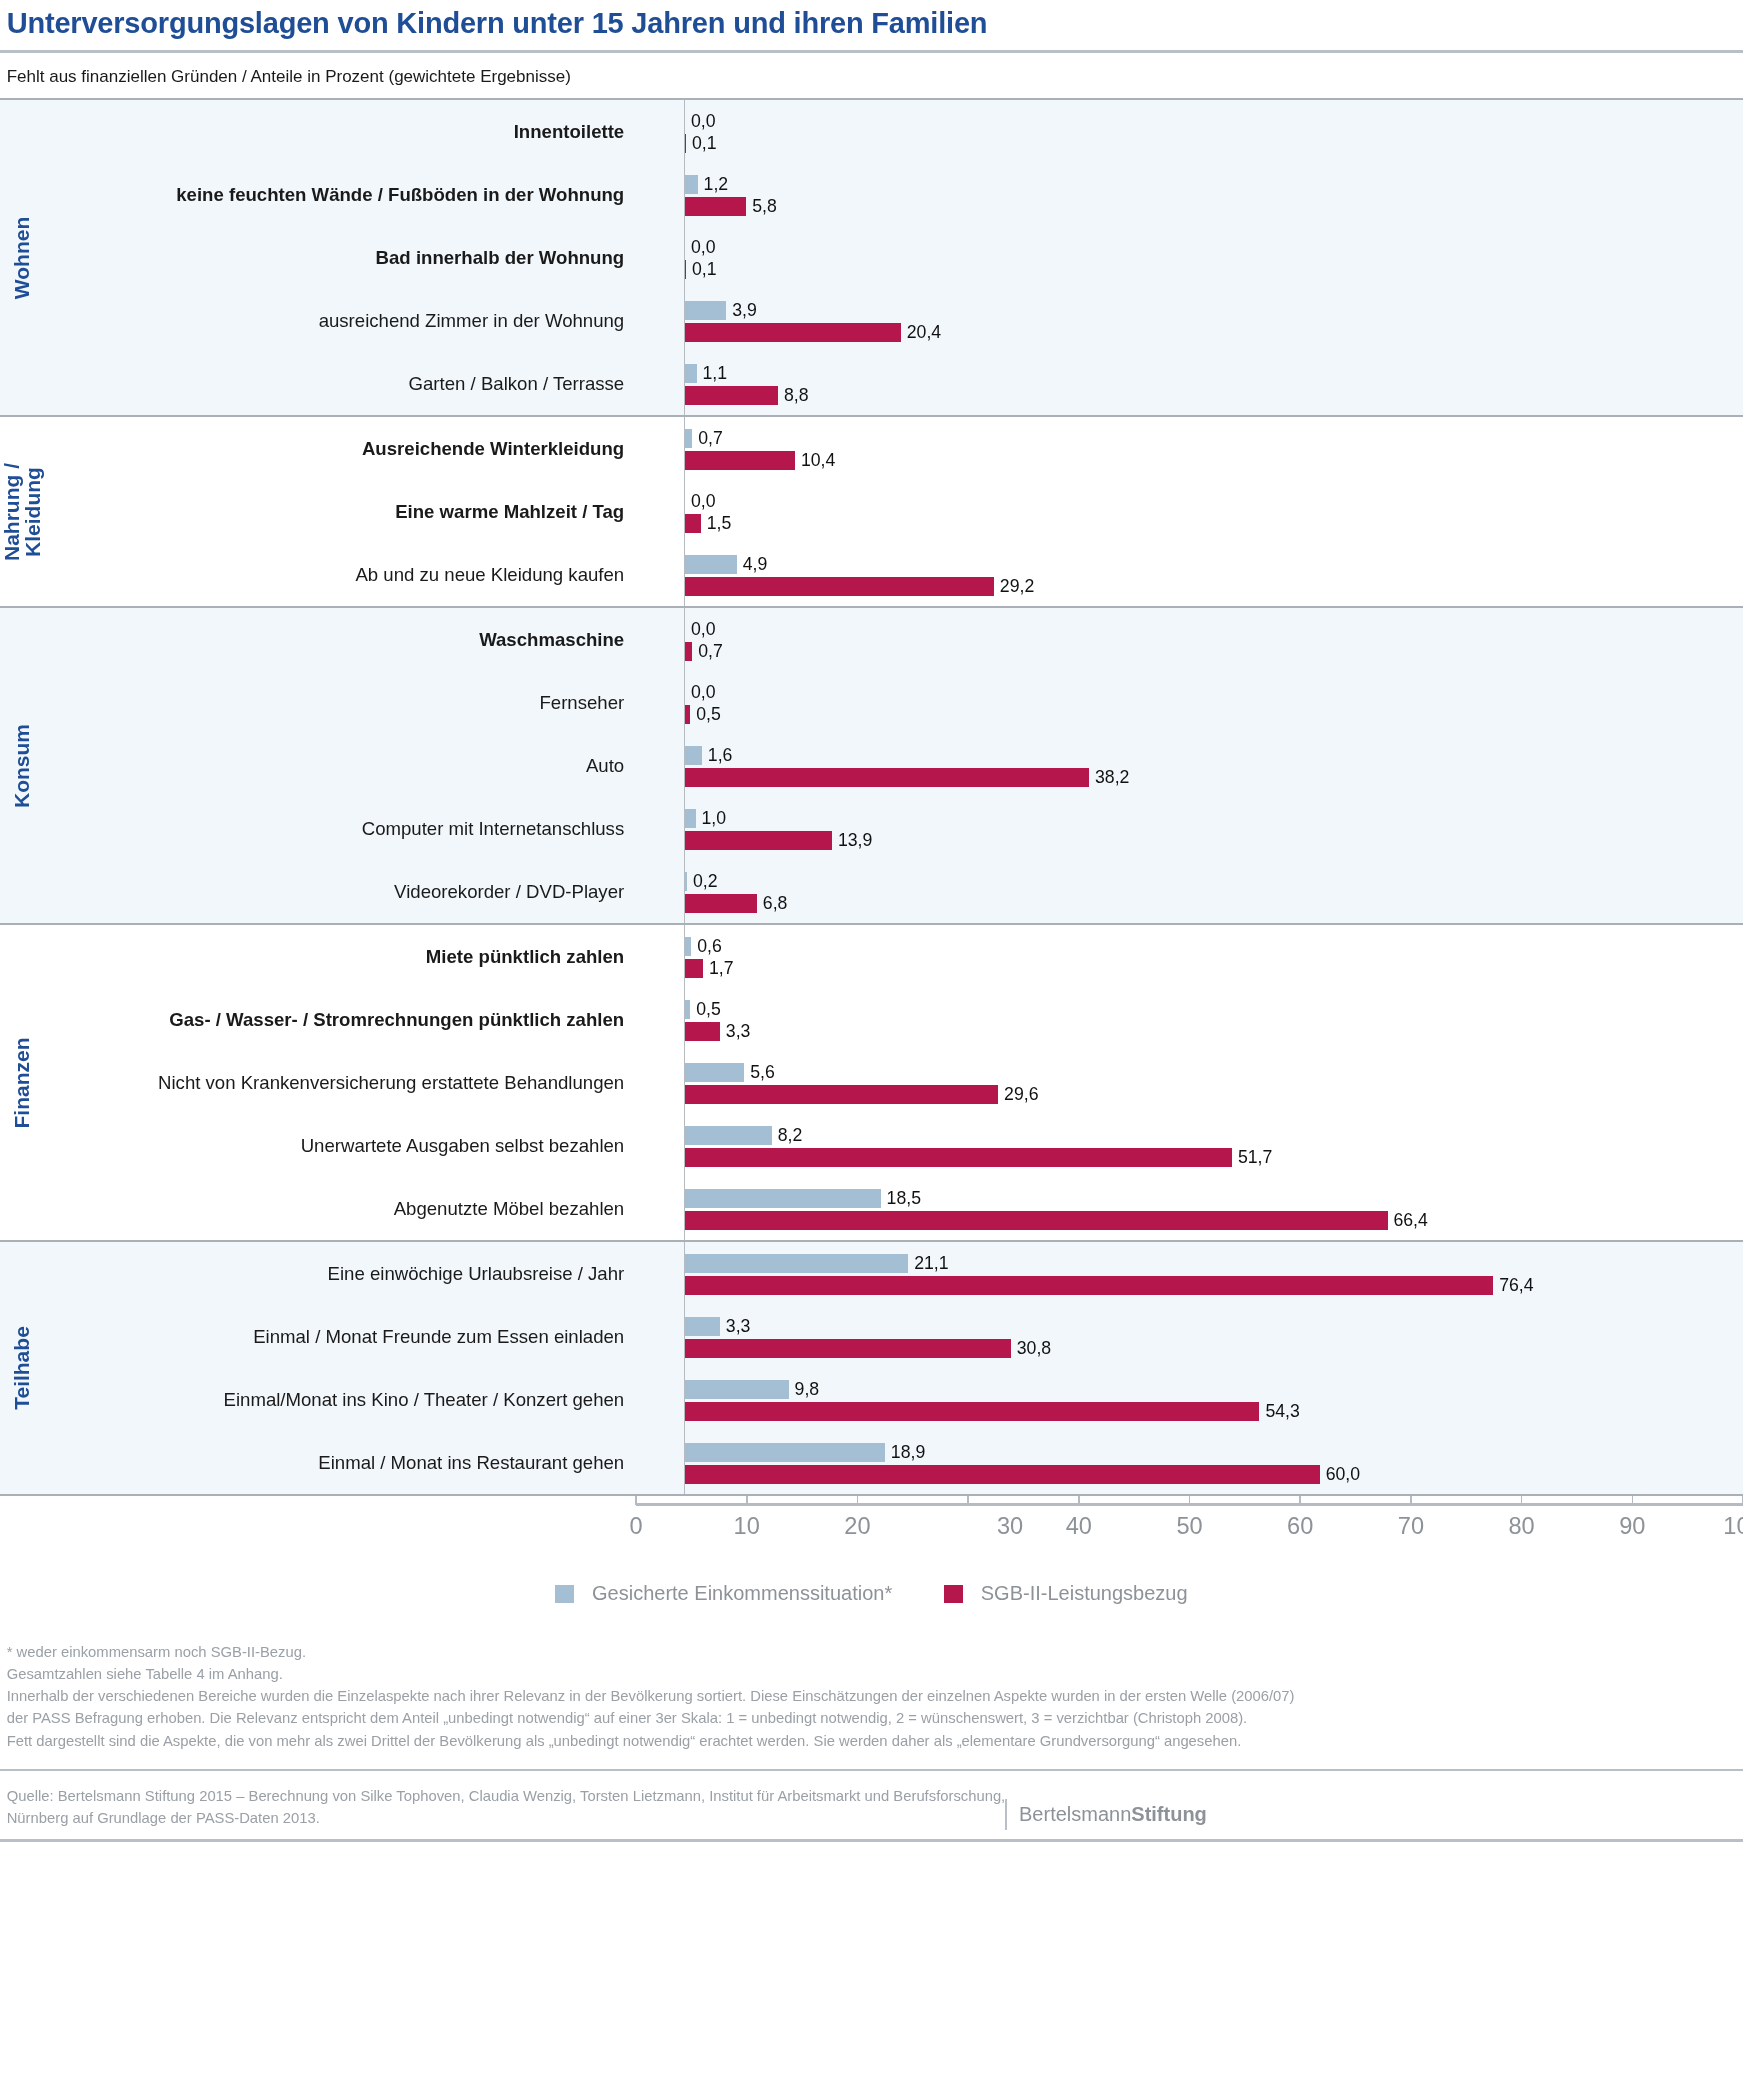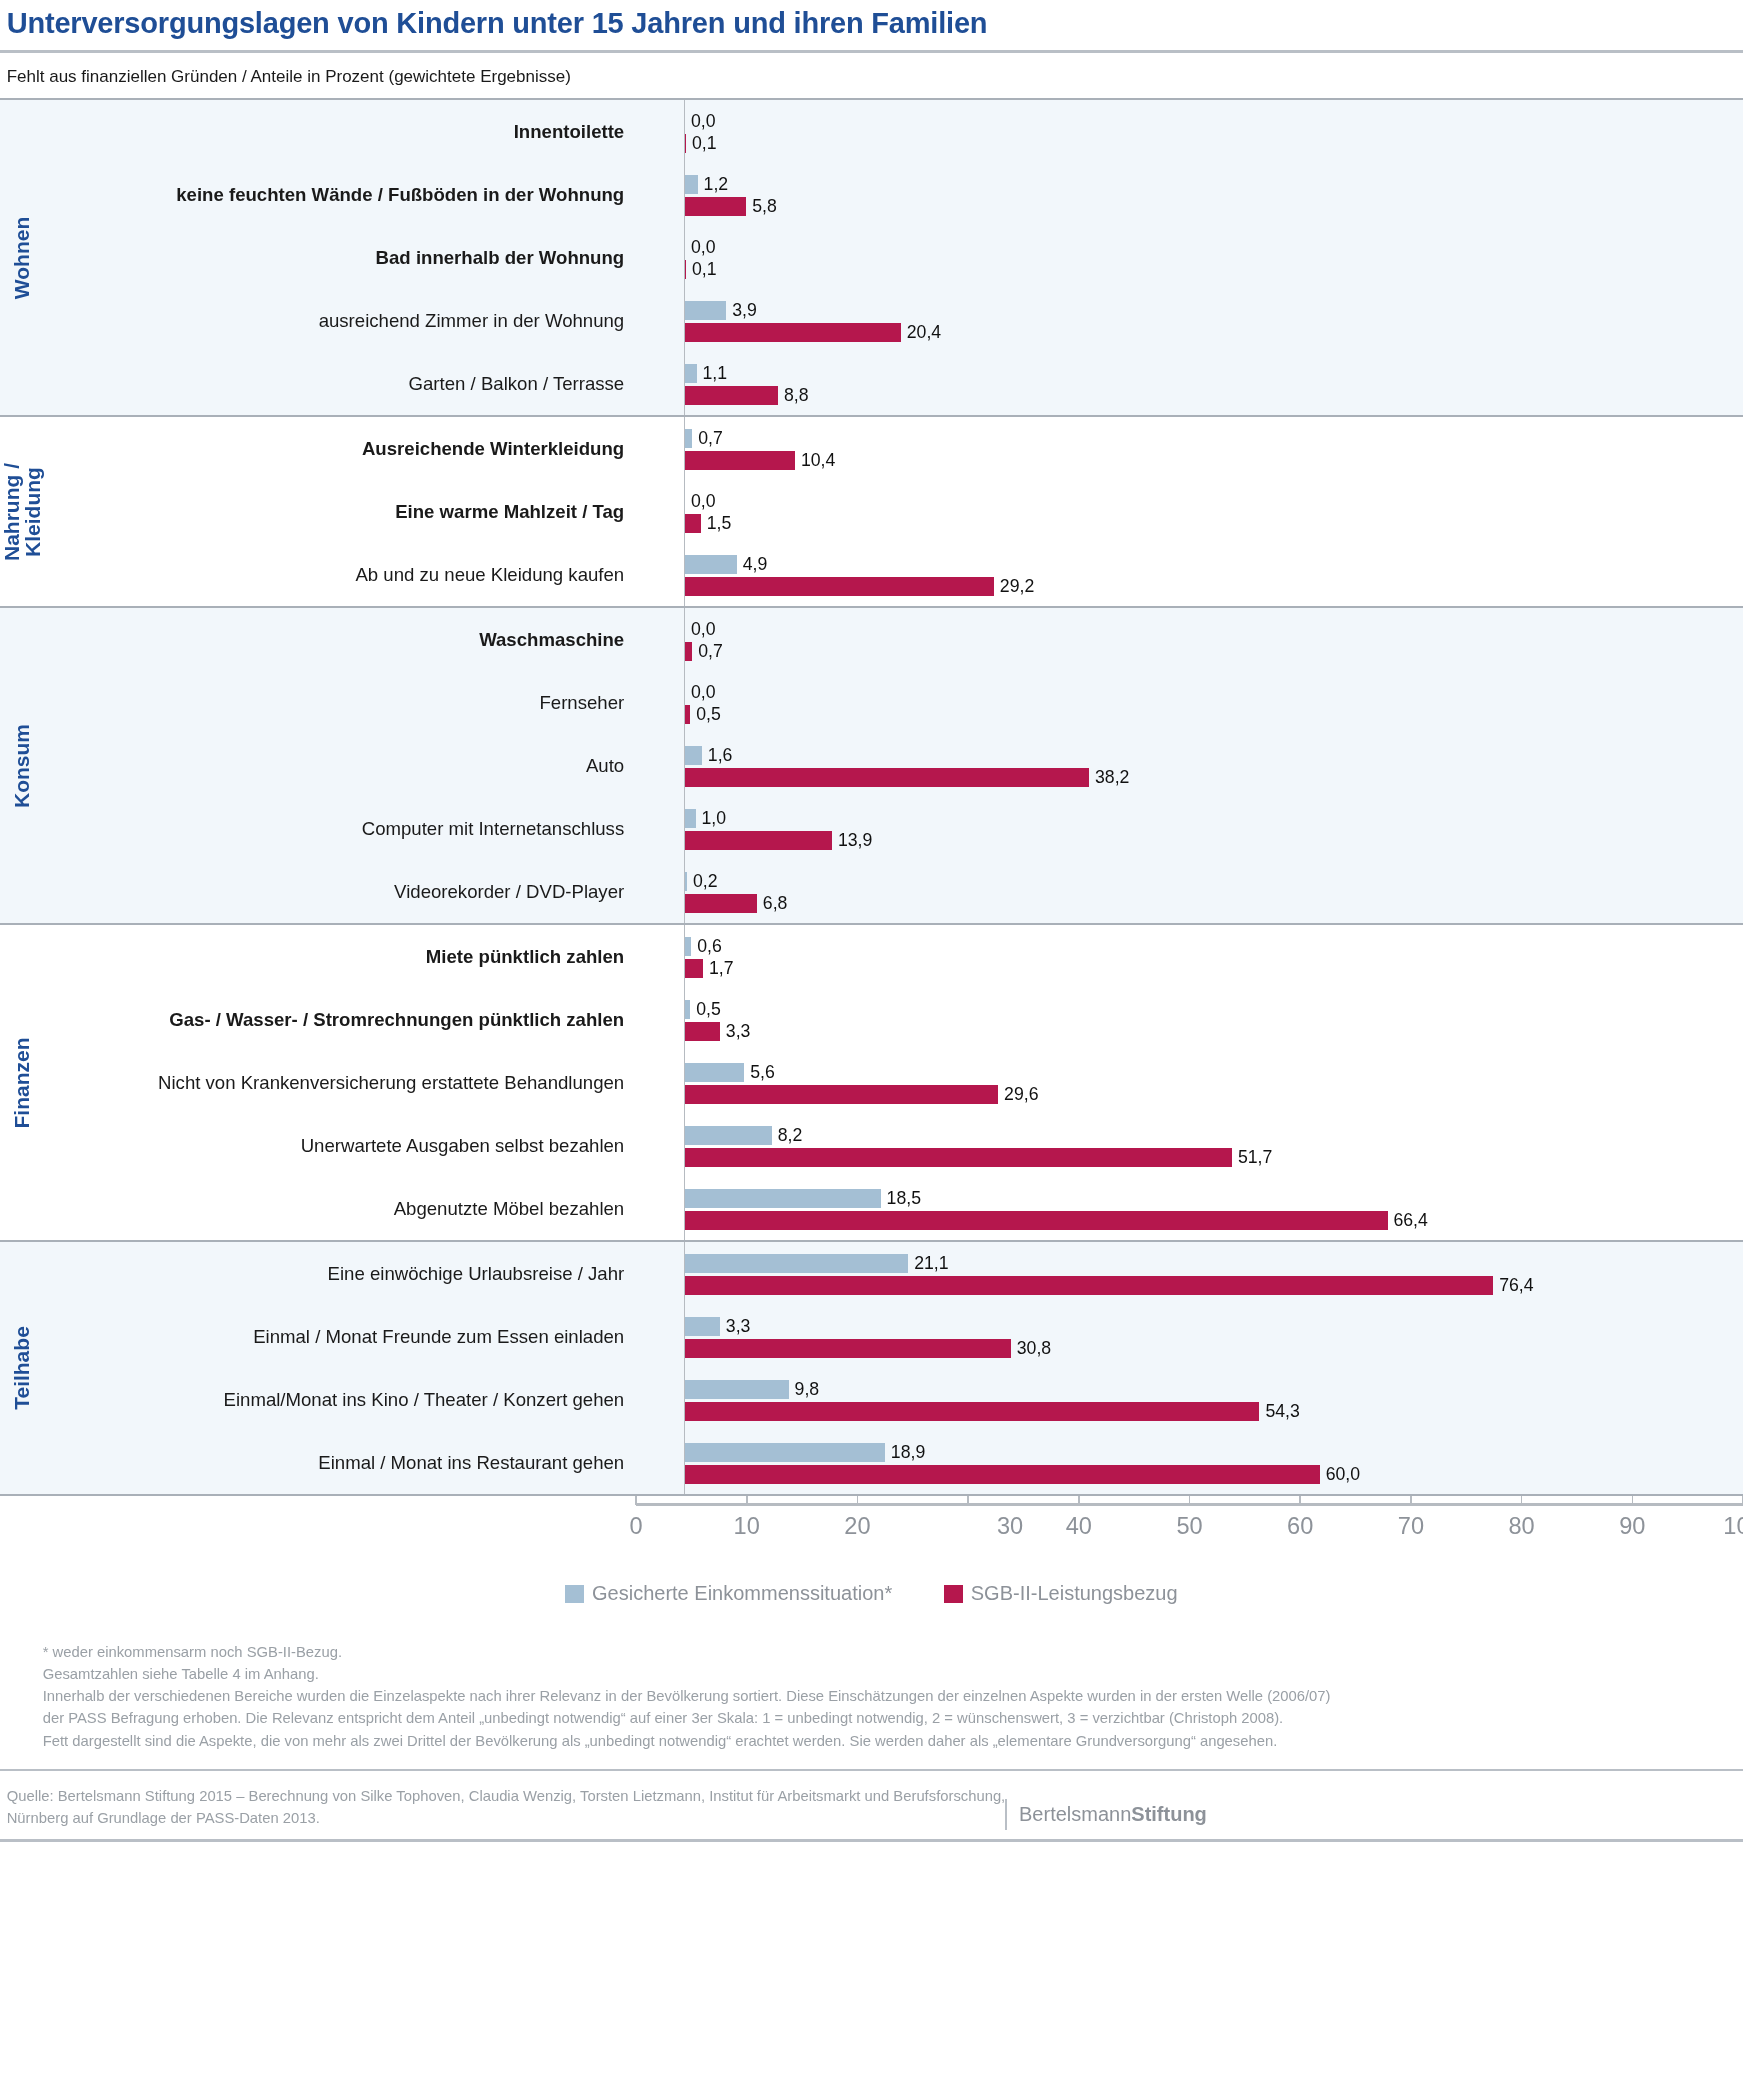--- a/index.html
+++ b/index.html
@@ -97,30 +97,30 @@
     position:absolute; top:17px;
     transform:translateX(-50%);
     font-size:23.6px; color:#8d9299;
   }
 
   
   .legend {
     display:flex; justify-content:center; align-items:center;
     gap:52px; padding:5px 0 23.6px 0; background:#ffffff;
   }
-  .legend .item { display:flex; align-items:center; gap:8px; }
+  .legend .item { display:flex; align-items:center; gap:18px; }
   .legend .swatch { width:18.6px; height:18.6px; }
   .legend .sw-blue { background:#a4bfd4; }
   .legend .sw-red  { background:#b5174d; }
   .legend .lbl { font-size:20px; color:#8d9299; }
 
   
   .notes {
     padding:11.8px 6.7px 5px 6.7px;
-    font-size:14.8px; color:#9aa0a6; line-height:1.5;margin-left:36px;
+    font-size:14.8px; color:#9aa0a6; line-height:1.5;
   }
   .notes p { margin:0; }
   .rule-mid { height:2.5px; background:#b9bfc6; margin:11.8px 0 13.5px 0; }
   .source {
     display:flex; align-items:flex-end;
     padding:0 6.7px 8.4px 6.7px;
     font-size:14.8px; color:#9aa0a6; line-height:1.55;
   }
   .brand { font-size:20px; color:#8d9299; border-left:2.5px solid #b9bfc6; padding-left:11.8px; white-space:nowrap; }
   .brand b { font-weight:bold; }

